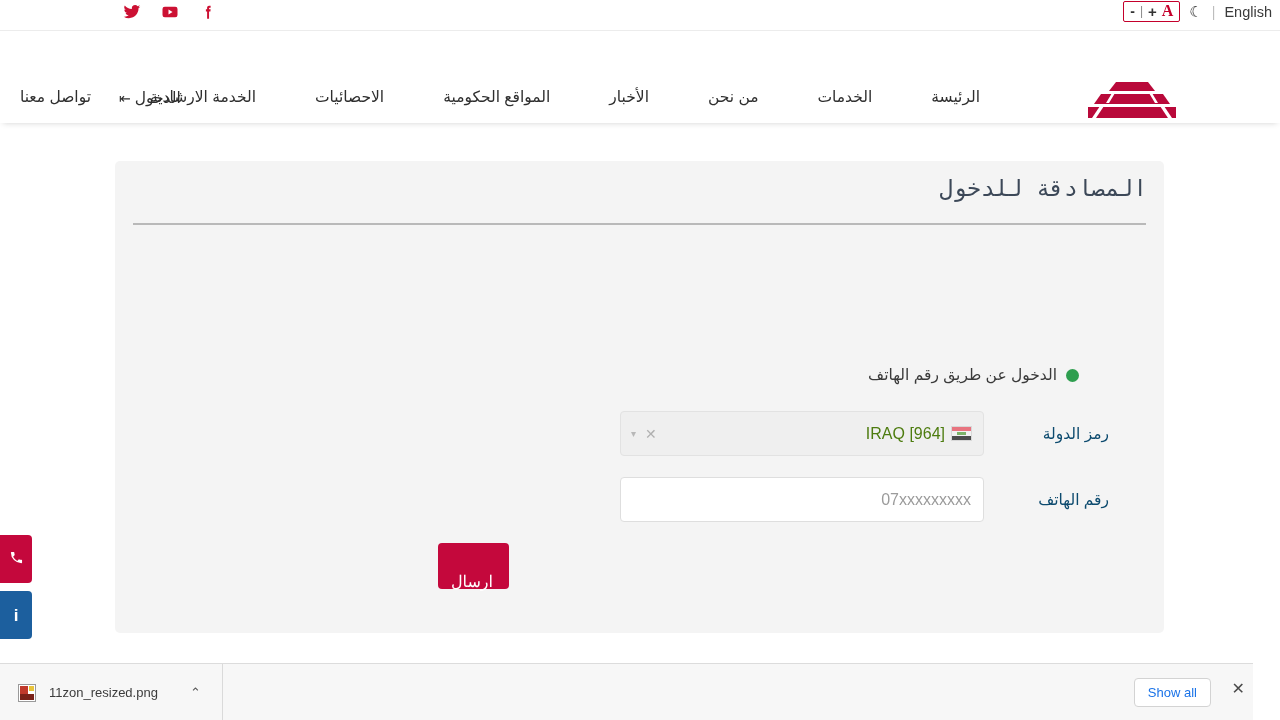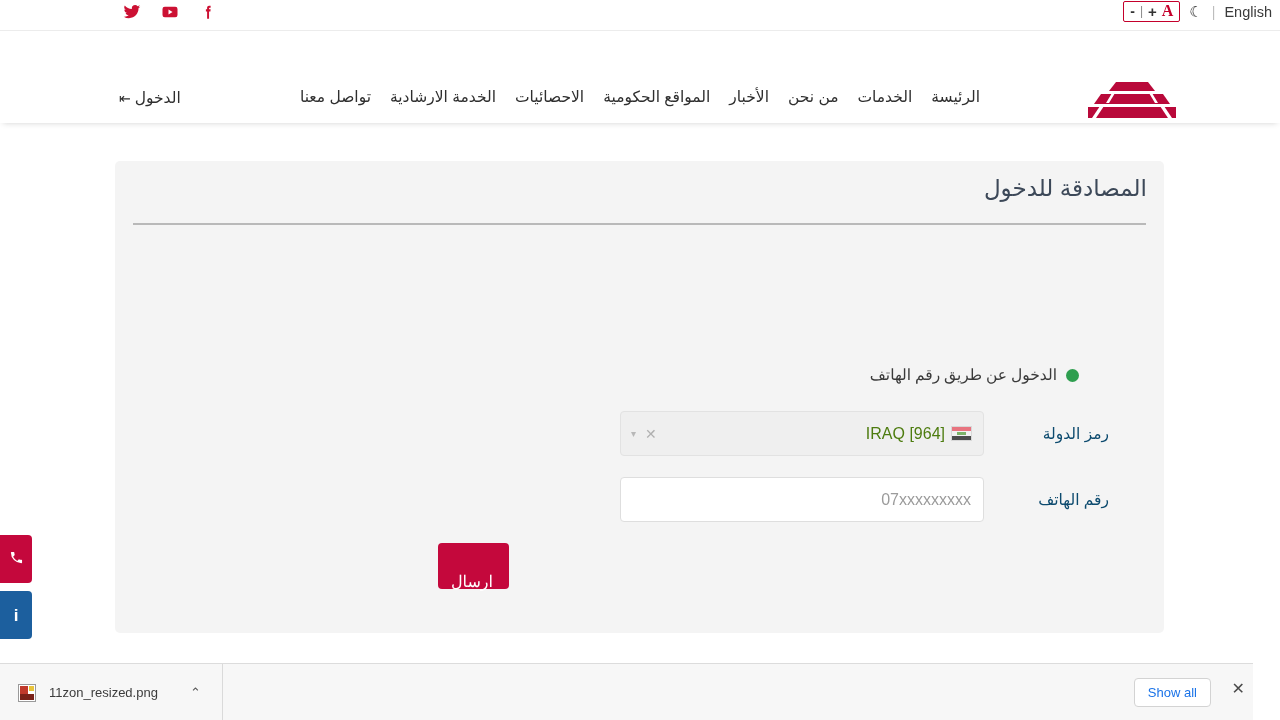--- a/index.html
+++ b/index.html
@@ -58,55 +58,55 @@
     letter-spacing: 0.3px; margin-top: 2px; white-space: nowrap;
   }
   .zig { width: 92px; height: 42px; display: block; }
 
   .nav {
     position: absolute; top: 57px; right: 300px;
     display: flex; flex-direction: row; align-items: center; gap: 19px;
     direction: rtl;
   }
   .nav a {
-    font-size: 15.5px; color: #2f2f2f; text-decoration: none; white-space: nowrap;
+    font-size: 15.5px; color: #2f2f2f; text-decoration: none; white-space: nowrap; margin-left: 40px;
   }
   .login-link {
     position: absolute; top: 58px; left: 119px;
     display: flex; align-items: center; gap: 4px; direction: rtl;
     font-size: 15.5px; color: #2f2f2f; text-decoration: none; white-space: nowrap;
   }
   .login-icon { font-size: 14px; color: #2f2f2f; transform: scaleX(-1); display:inline-block; }
 
   
   .card {
     position: absolute; top: 161px; right: 116px;
     width: 1049px; height: 472px;
     background: #f4f4f4; border-radius: 5px;
   }
   .card-title {
     position: absolute; top: 14px; right: 17px;
-    font-size: 23px; color: #3c4858; font-weight: 400; white-space: nowrap;
+    font-size: 23px; color: #3c4858; font-weight: 400; white-space: nowrap; font-family: Liberation Mono, monospace;
   }
   .divider {
     position: absolute; top: 62px; right: 18px; width: 1013px; height: 0;
     border-top: 2px solid #b9b9b9;
   }
   .notice {
     position: absolute; top: 74px; right: 18px; width: 1013px;
     text-align: center; font-size: 23.5px; line-height: 1.42;
     color: #1d1d1d; font-weight: 700;
   }
   .notice .hl { color: #e21b1b; }
 
   .form { position: absolute; top: 205px; right: 0; width: 1049px; }
 
   .radio-row {
     position: absolute; top: 0; right: 85px;
-    display: flex; align-items: center; gap: 9px; direction: rtl; font-family: Liberation Serif, serif;
+    display: flex; align-items: center; gap: 9px; direction: rtl;
   }
   .radio-dot {
     width: 13px; height: 13px; border-radius: 50%;
     background: #2e9e4f; display: block; flex: 0 0 auto;
   }
   .radio-label { font-size: 15.5px; color: #3a3a3a; white-space: nowrap; }
 
   .field-row {
     position: absolute; right: 55px;
     display: flex; flex-direction: row; align-items: center; direction: rtl;

